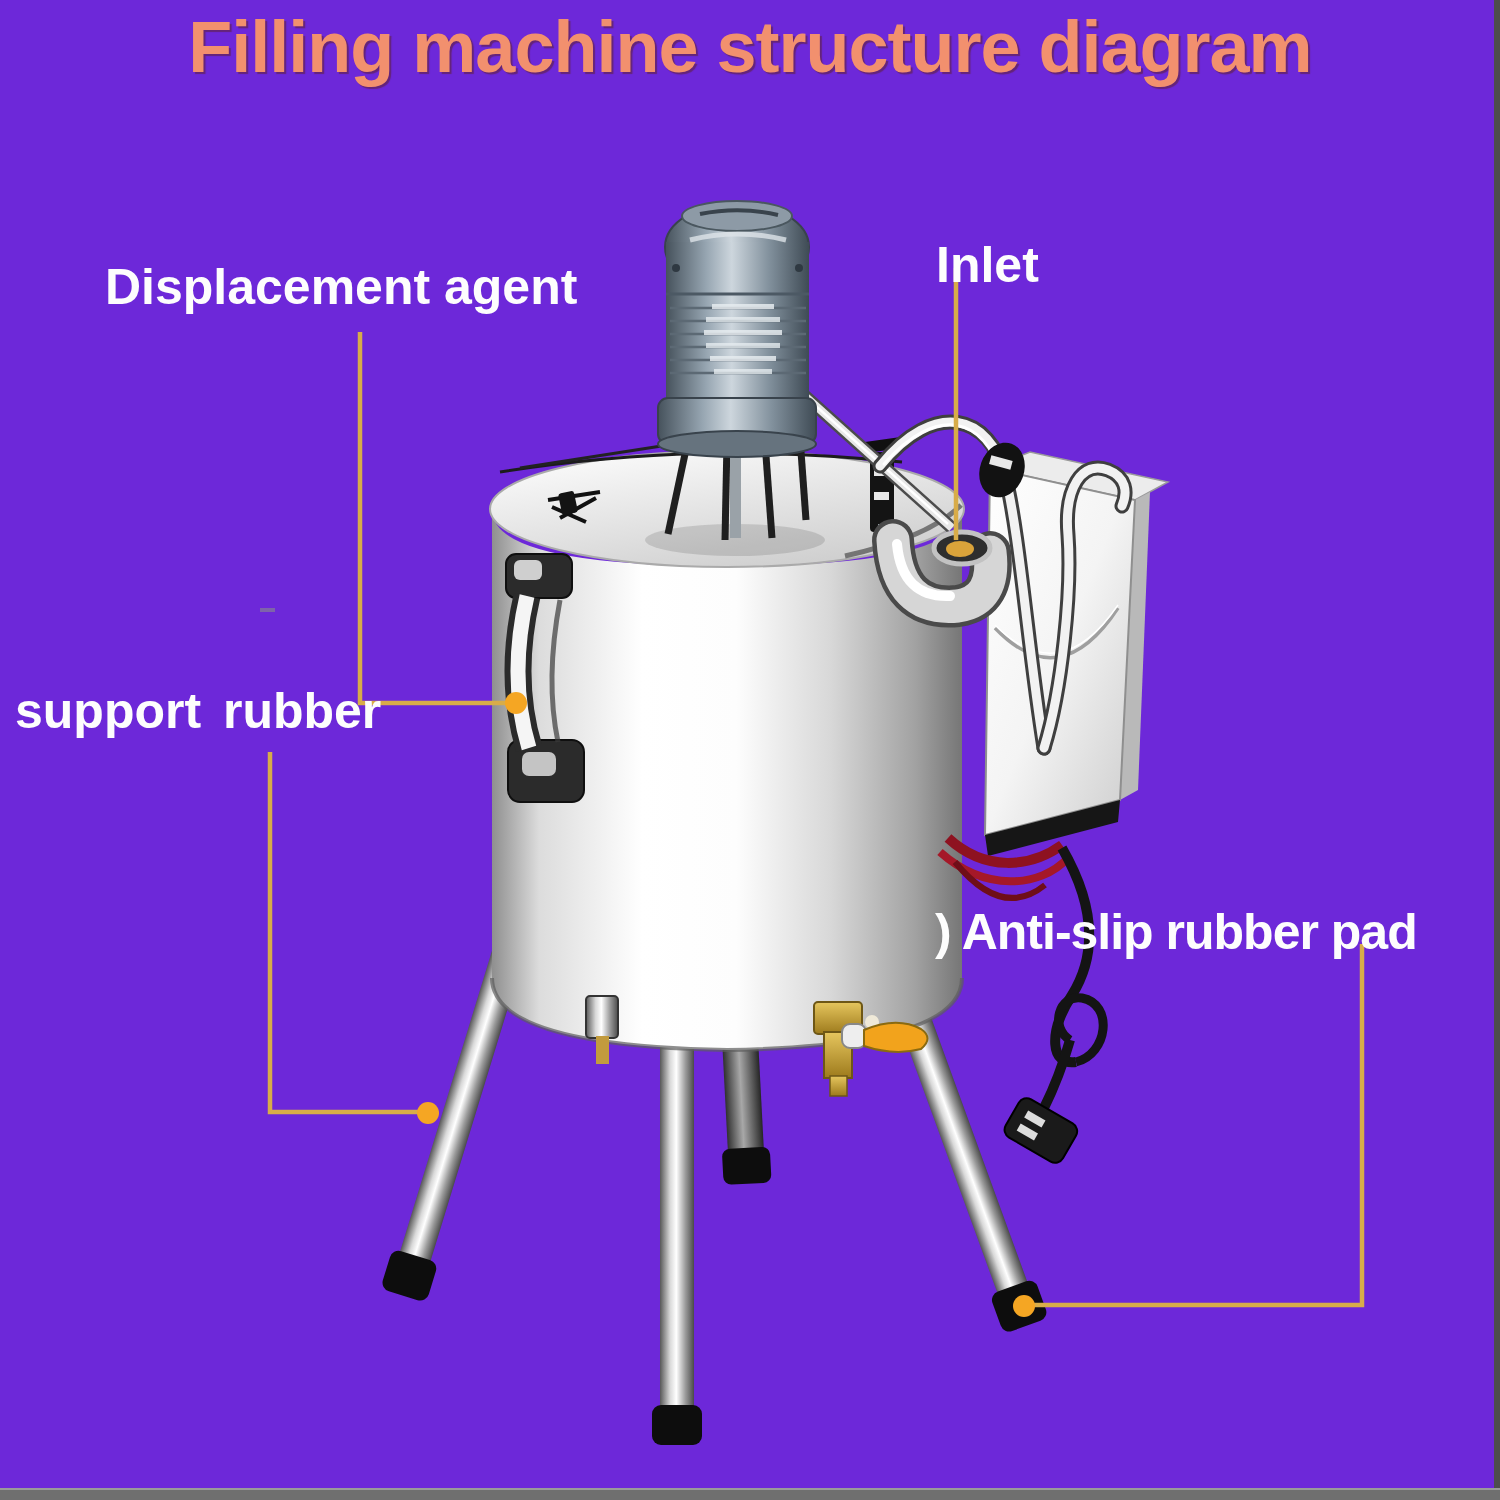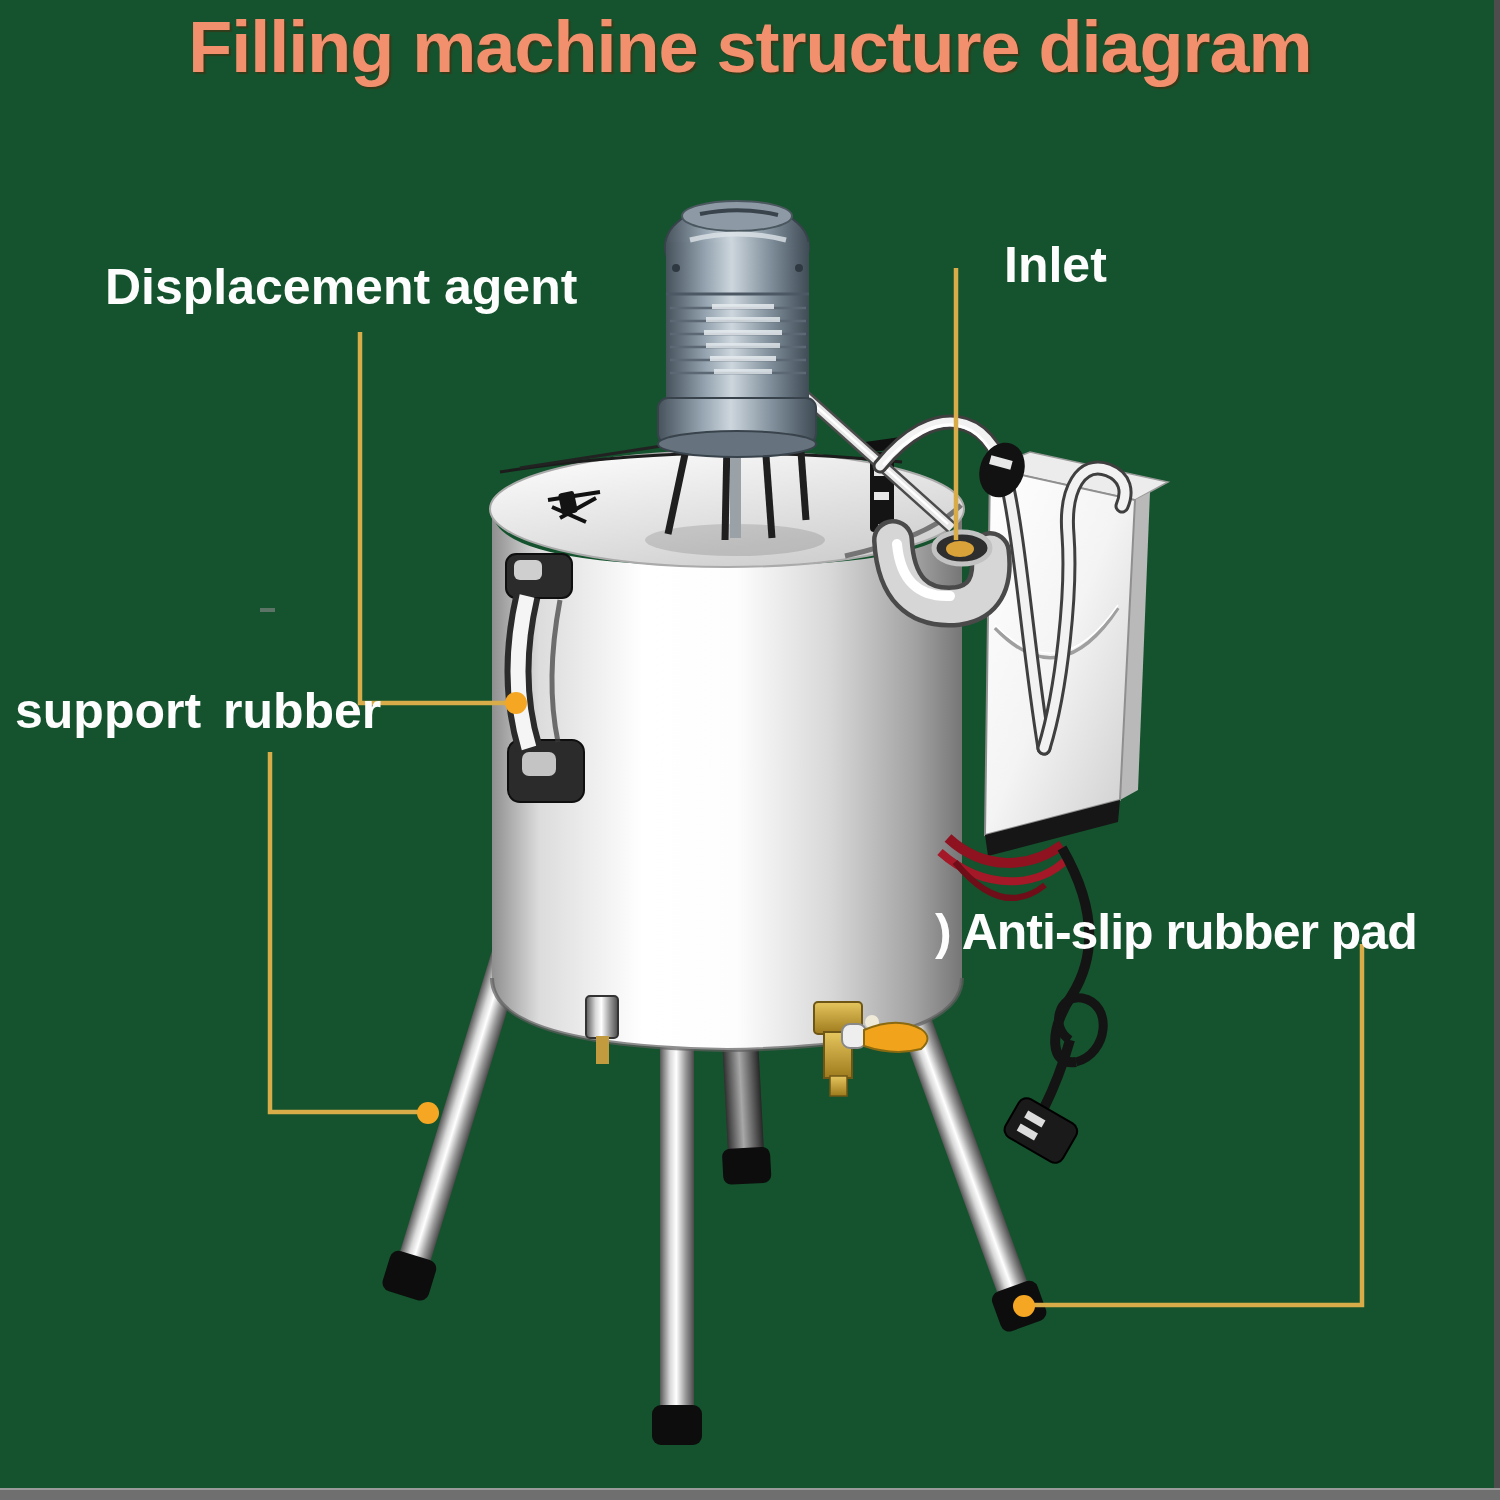--- a/index.html
+++ b/index.html
@@ -1,23 +1,23 @@
 <!DOCTYPE html>
 <html><head>
 <meta charset="utf-8">
 <style>
   html,body{margin:0;padding:0;background:#000;}
-  #canvas{position:relative;width:1500px;height:1500px;background:#14532d;overflow:hidden;
+  #canvas{position:relative;width:1500px;height:1500px;background:#6d28d9;overflow:hidden;
           font-family:"Liberation Sans",sans-serif;}
   .title{position:absolute;top:6px;left:0;width:100%;text-align:center;
          font-weight:bold;font-size:72px;letter-spacing:-1px;color:#F2906E;
          text-shadow:2px 2px 1px rgba(90,30,5,.45);}
   .lbl{position:absolute;color:#fdfdfd;font-weight:bold;font-size:50px;white-space:nowrap;}
   #lbl-displacement{left:105px;top:258px;}
-  #lbl-inlet{left:1004px;top:236px;}
+  #lbl-inlet{left:936px;top:236px;}
   #lbl-support{left:15px;top:682px;word-spacing:8px;}
   #lbl-antislip{left:935px;top:903px;letter-spacing:-1px;}
   svg{position:absolute;left:0;top:0;}
   .edge-right{position:absolute;right:0;top:0;width:6px;height:1500px;background:#4d4d4d;}
   .edge-bottom{position:absolute;left:0;bottom:0;width:1500px;height:10px;background:#6f6f6f;
                border-top:2px solid #9a9a9a;}
 </style>
 </head>
 <body>
 

